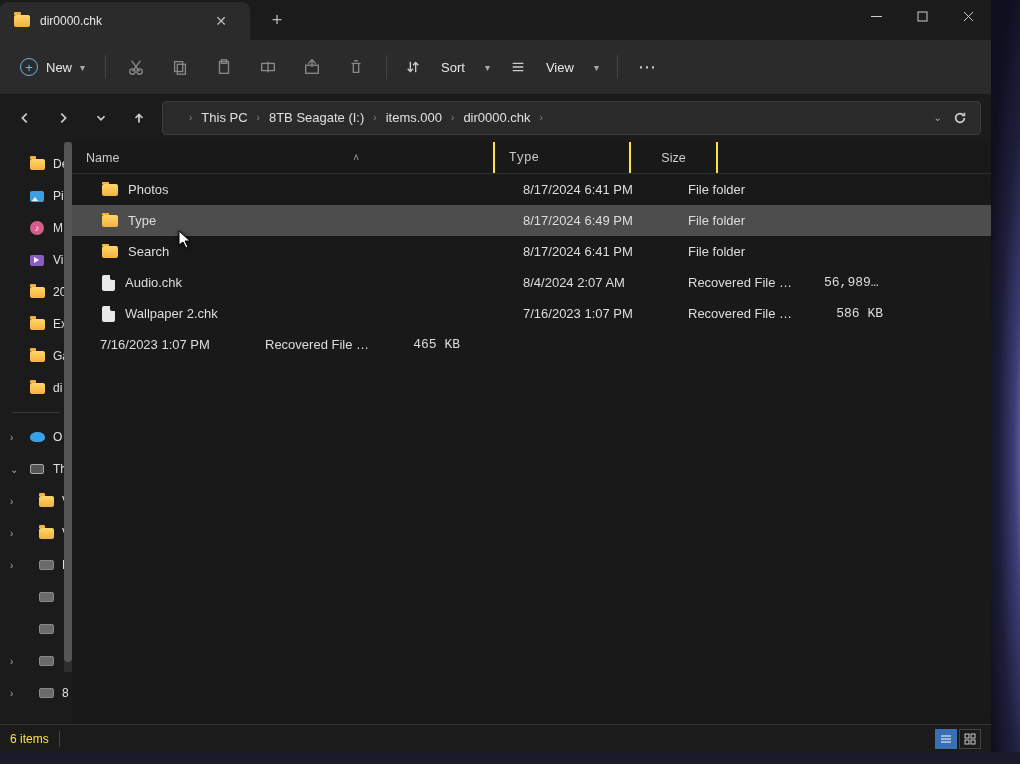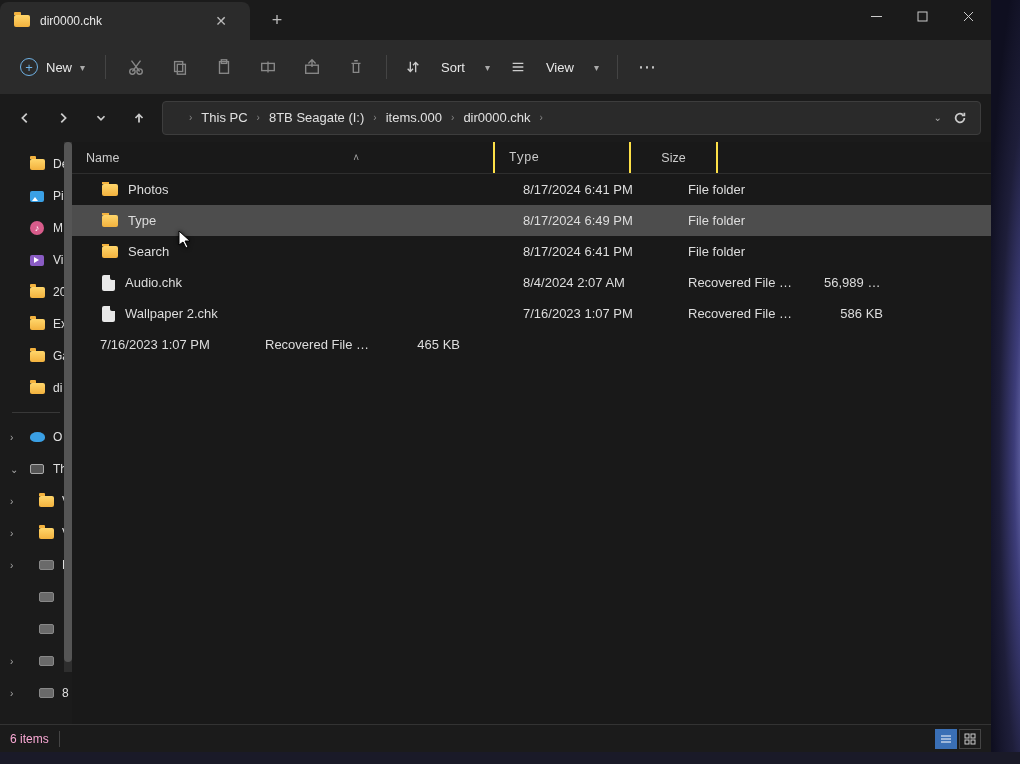--- a/index.html
+++ b/index.html
@@ -216,21 +216,21 @@
     .rows { flex:1; position:relative; }
     .row {
       height:31px; display:flex; align-items:center;
       padding-left:14px;
     }
     .row.selected { background:#4d4d4d; }
     .cell { padding:0 14px; font-size:13px; color:#ddd; overflow:hidden; text-overflow:ellipsis; white-space:nowrap;}
     .c-name { width:423px; display:flex; align-items:center; gap:10px; padding-left:16px;}
     .c-date { width:165px; }
     .c-type { width:136px; }
-    .c-size { width:87px; text-align:right; }
+    .c-size { width:87px; text-align:right;font-family:Liberation Mono, monospace; }
 
     .fi-folder { width:16px;height:12px;background:linear-gradient(#ffd66b,#f3b23e);border-radius:2px;position:relative; flex-shrink:0;}
     .fi-folder::before {content:"";position:absolute;top:-3px;left:0;width:7px;height:3px;background:#f3b23e;border-radius:1px 1px 0 0;}
     .fi-file { width:13px;height:16px;background:#e8e8e8;border-radius:2px;position:relative; flex-shrink:0;}
     .fi-file::before {content:"";position:absolute;top:0;right:0;width:5px;height:5px;background:#191919;border-bottom-left-radius:2px;}
 
     
     .cursor {
       position:absolute;
       left:178px; top:230px;
@@ -240,21 +240,21 @@
     }
     .cursor svg { filter: drop-shadow(0 0 2px rgba(0,0,0,.7)); }
 
     
     .statusbar {
       height:28px;
       background:#1b1b1b;
       border-top:1px solid #333;
       display:flex; align-items:center;
       padding:0 10px;
-      color:#f9a8d4; font-size:12px;
+      color:#fde047; font-size:12px;
       justify-content:space-between;
       gap:44px;
     }
     .status-left { display:flex; align-items:center; gap:10px; }
     .status-sep { width:1px; height:16px; background:#444; }
     .view-toggle { display:flex; gap:2px; }
     .vt-btn {
       width:22px;height:20px;
       display:flex;align-items:center;justify-content:center;
       border:1px solid #444; color:#ccc;

